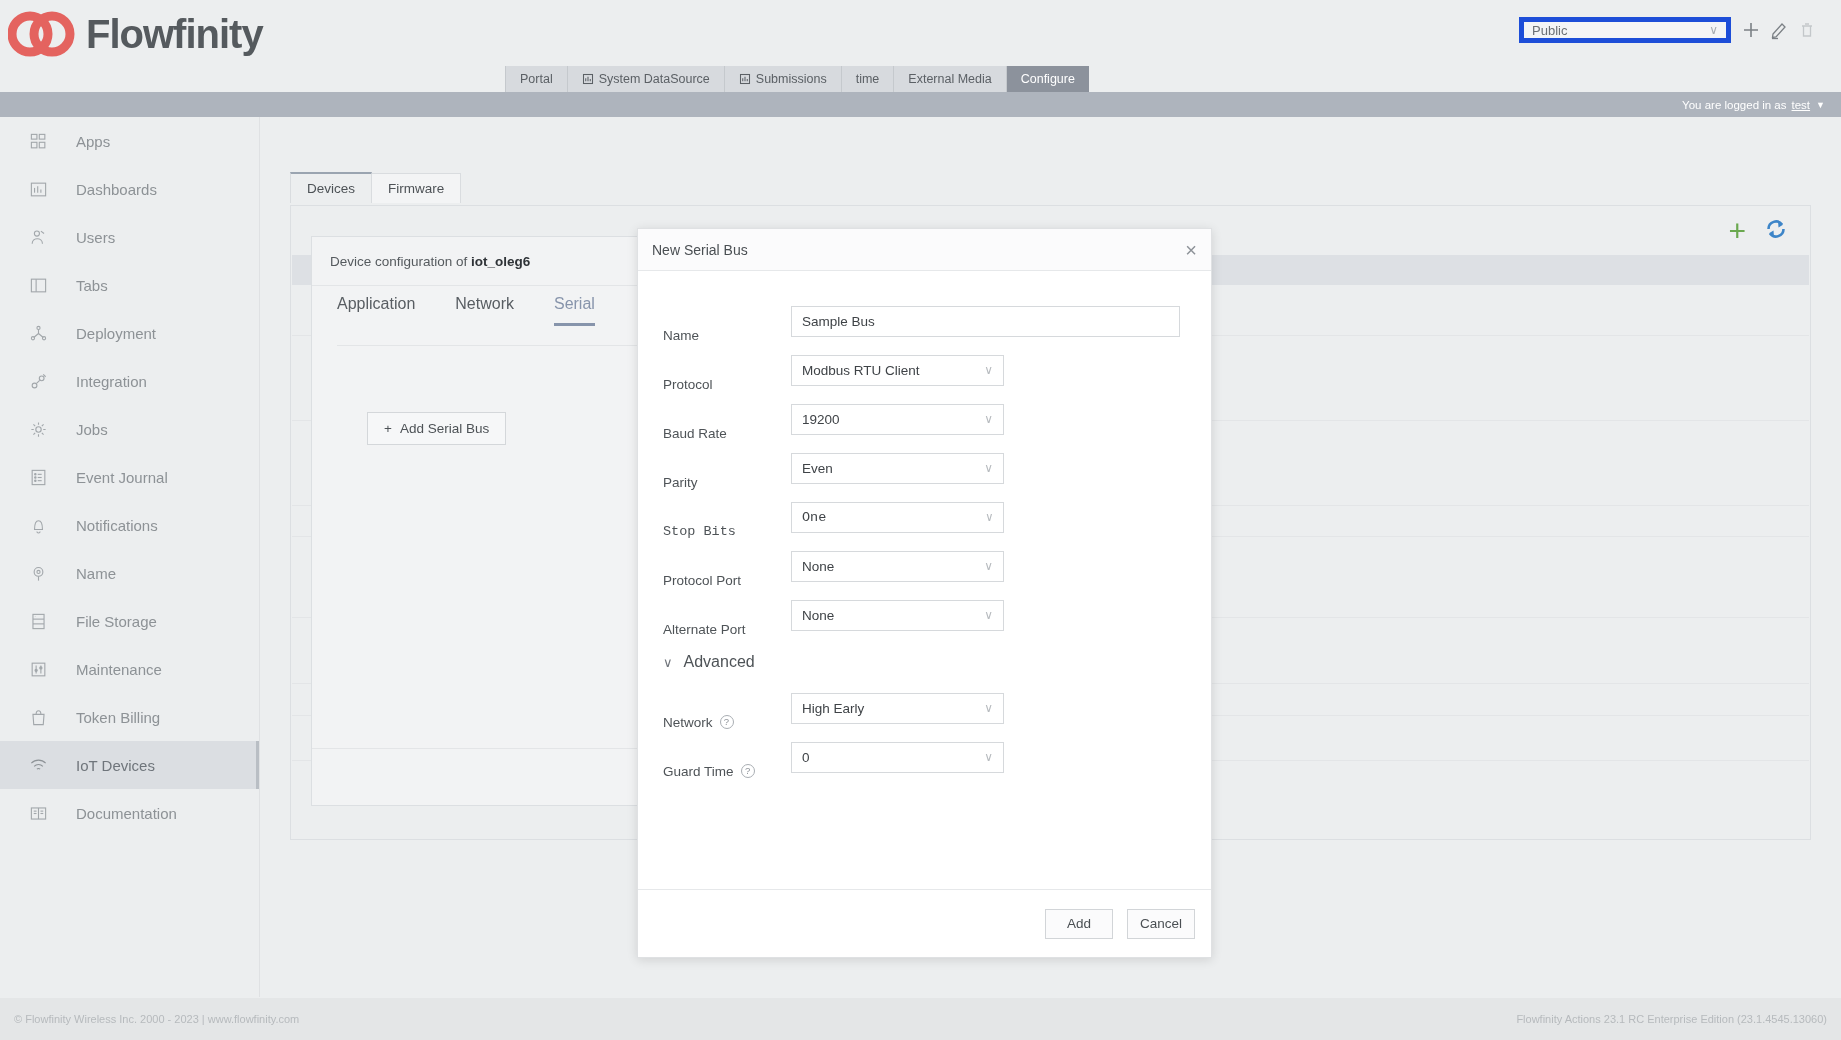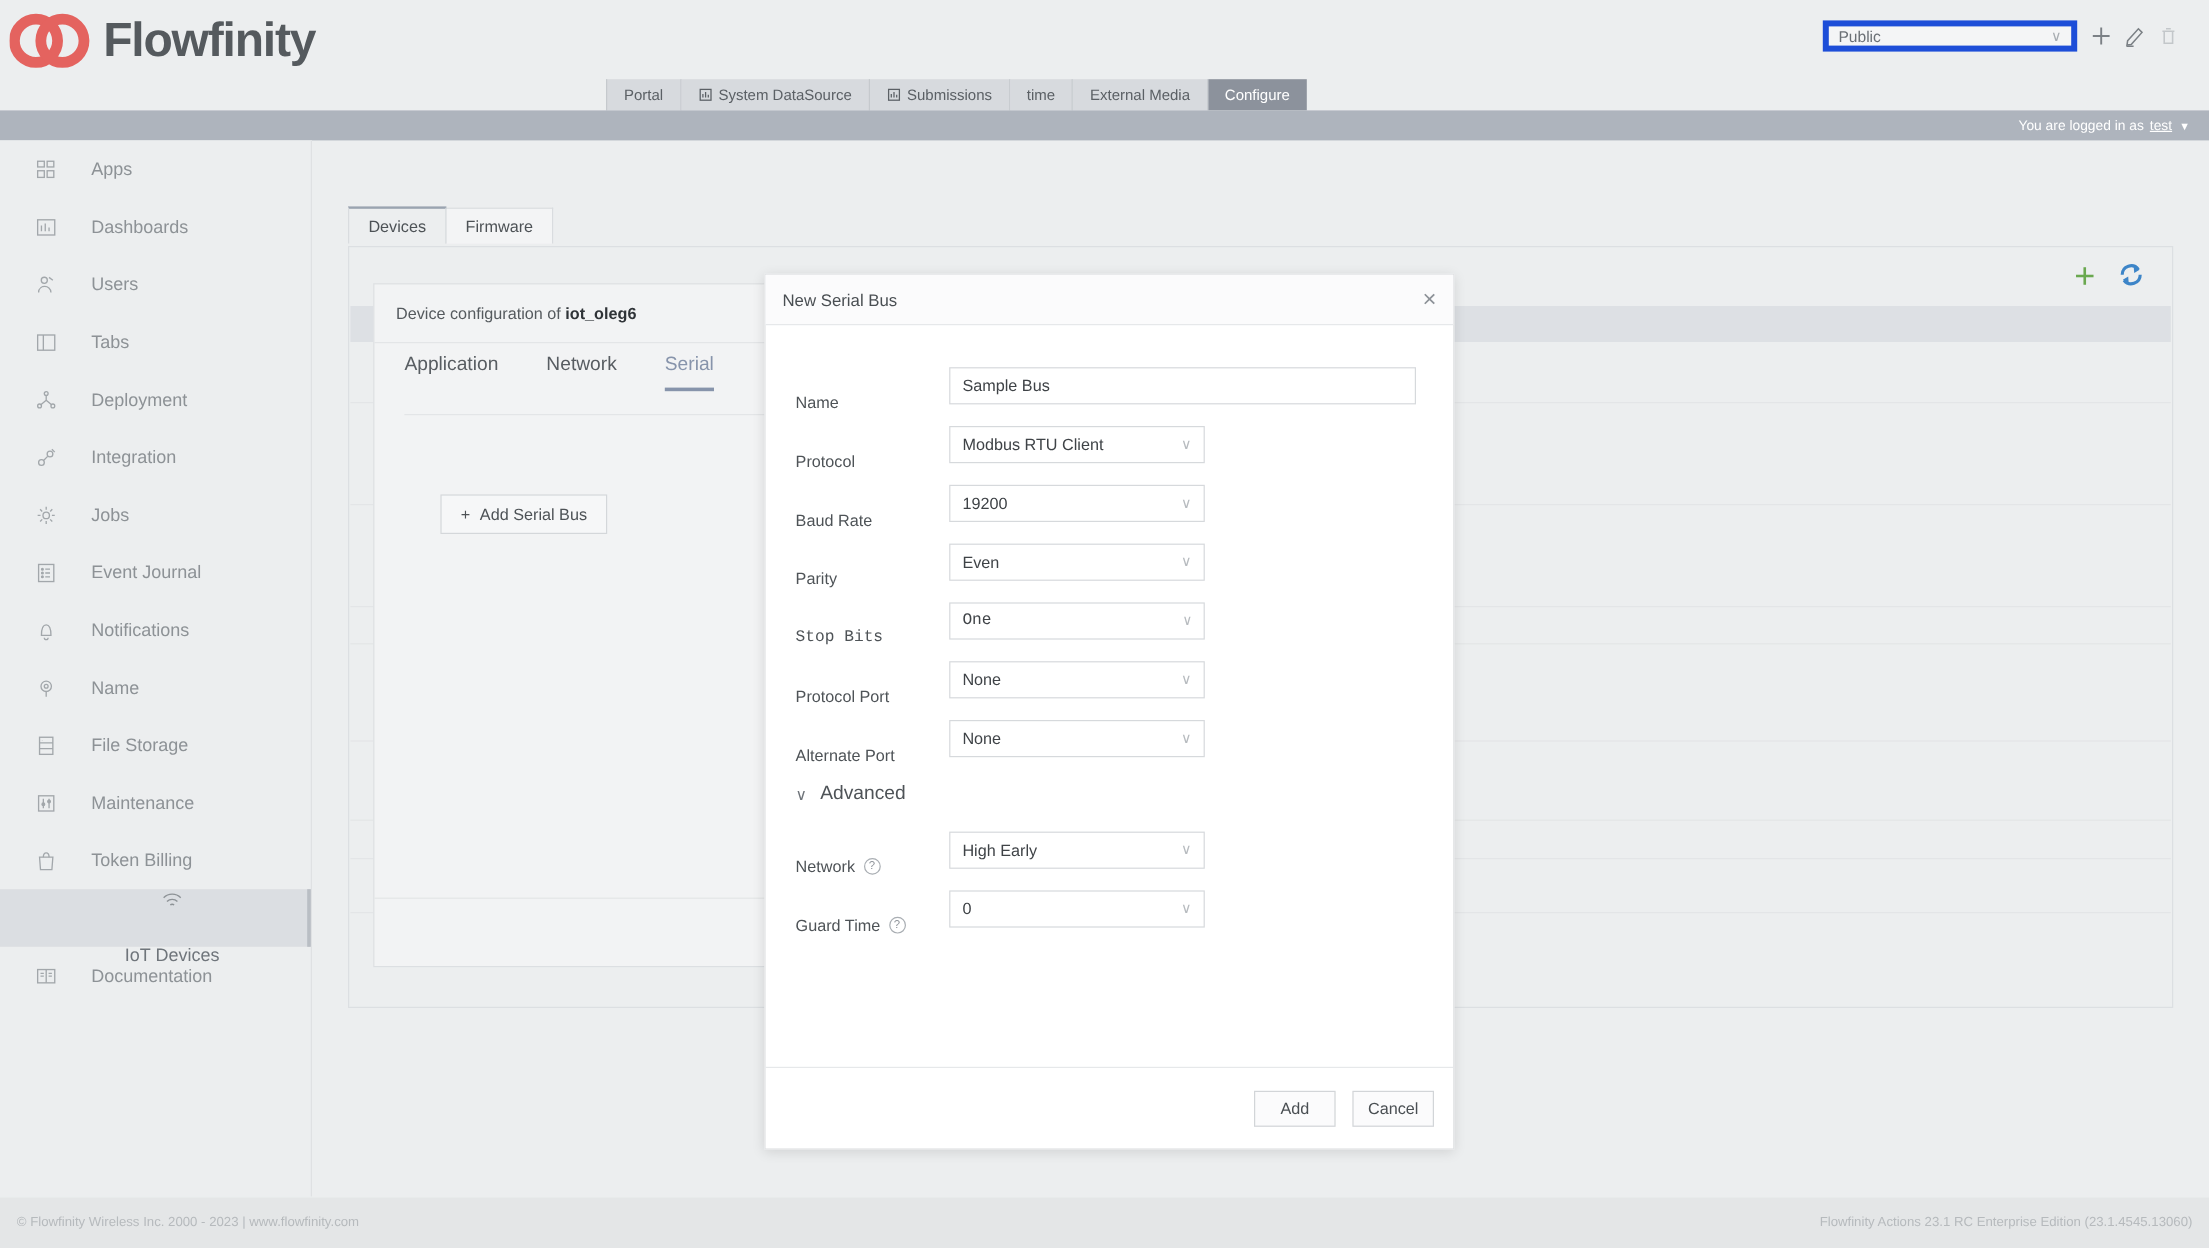--- a/index.html
+++ b/index.html
@@ -78,21 +78,21 @@
     background: #eceeef; border-right: 1px solid #dfe1e3;
   }
   .side-item {
     position: relative; height: 48px; display: flex; align-items: center;
     gap: 28px; padding-left: 28px; font-size: 15px; color: #8d9296;
   }
   .side-item .sicon {
     width: 20px; height: 20px; display: flex; align-items: center; justify-content: center;
     color: #a2a7ab;
   }
-  .side-item.active { background: #dbdee2; color: #6f757b; flex-direction: column; }
+  .side-item.active { background: #dbdee2; color: #6f757b; }
   .side-item.active::after {
     content: ""; position: absolute; right: 0; top: 0; bottom: 0; width: 3px;
     background: #b9bec4;
   }
   .side-item.active .sicon { color: #8d9296; }
 
   
   .main {
     position: absolute; left: 260px; top: 117px;
     width: 1581px; height: 880px;

